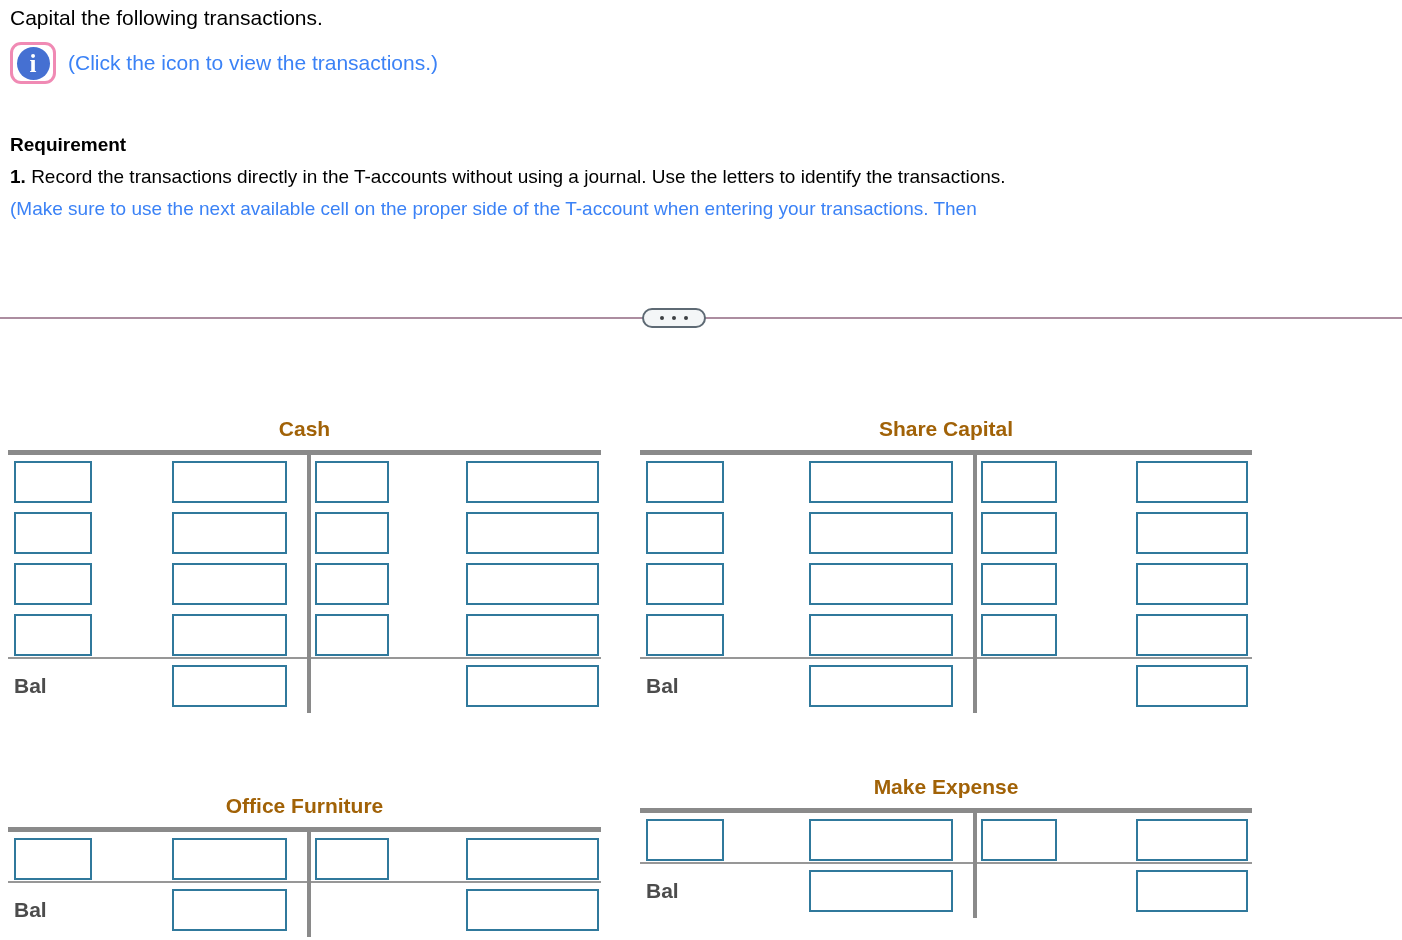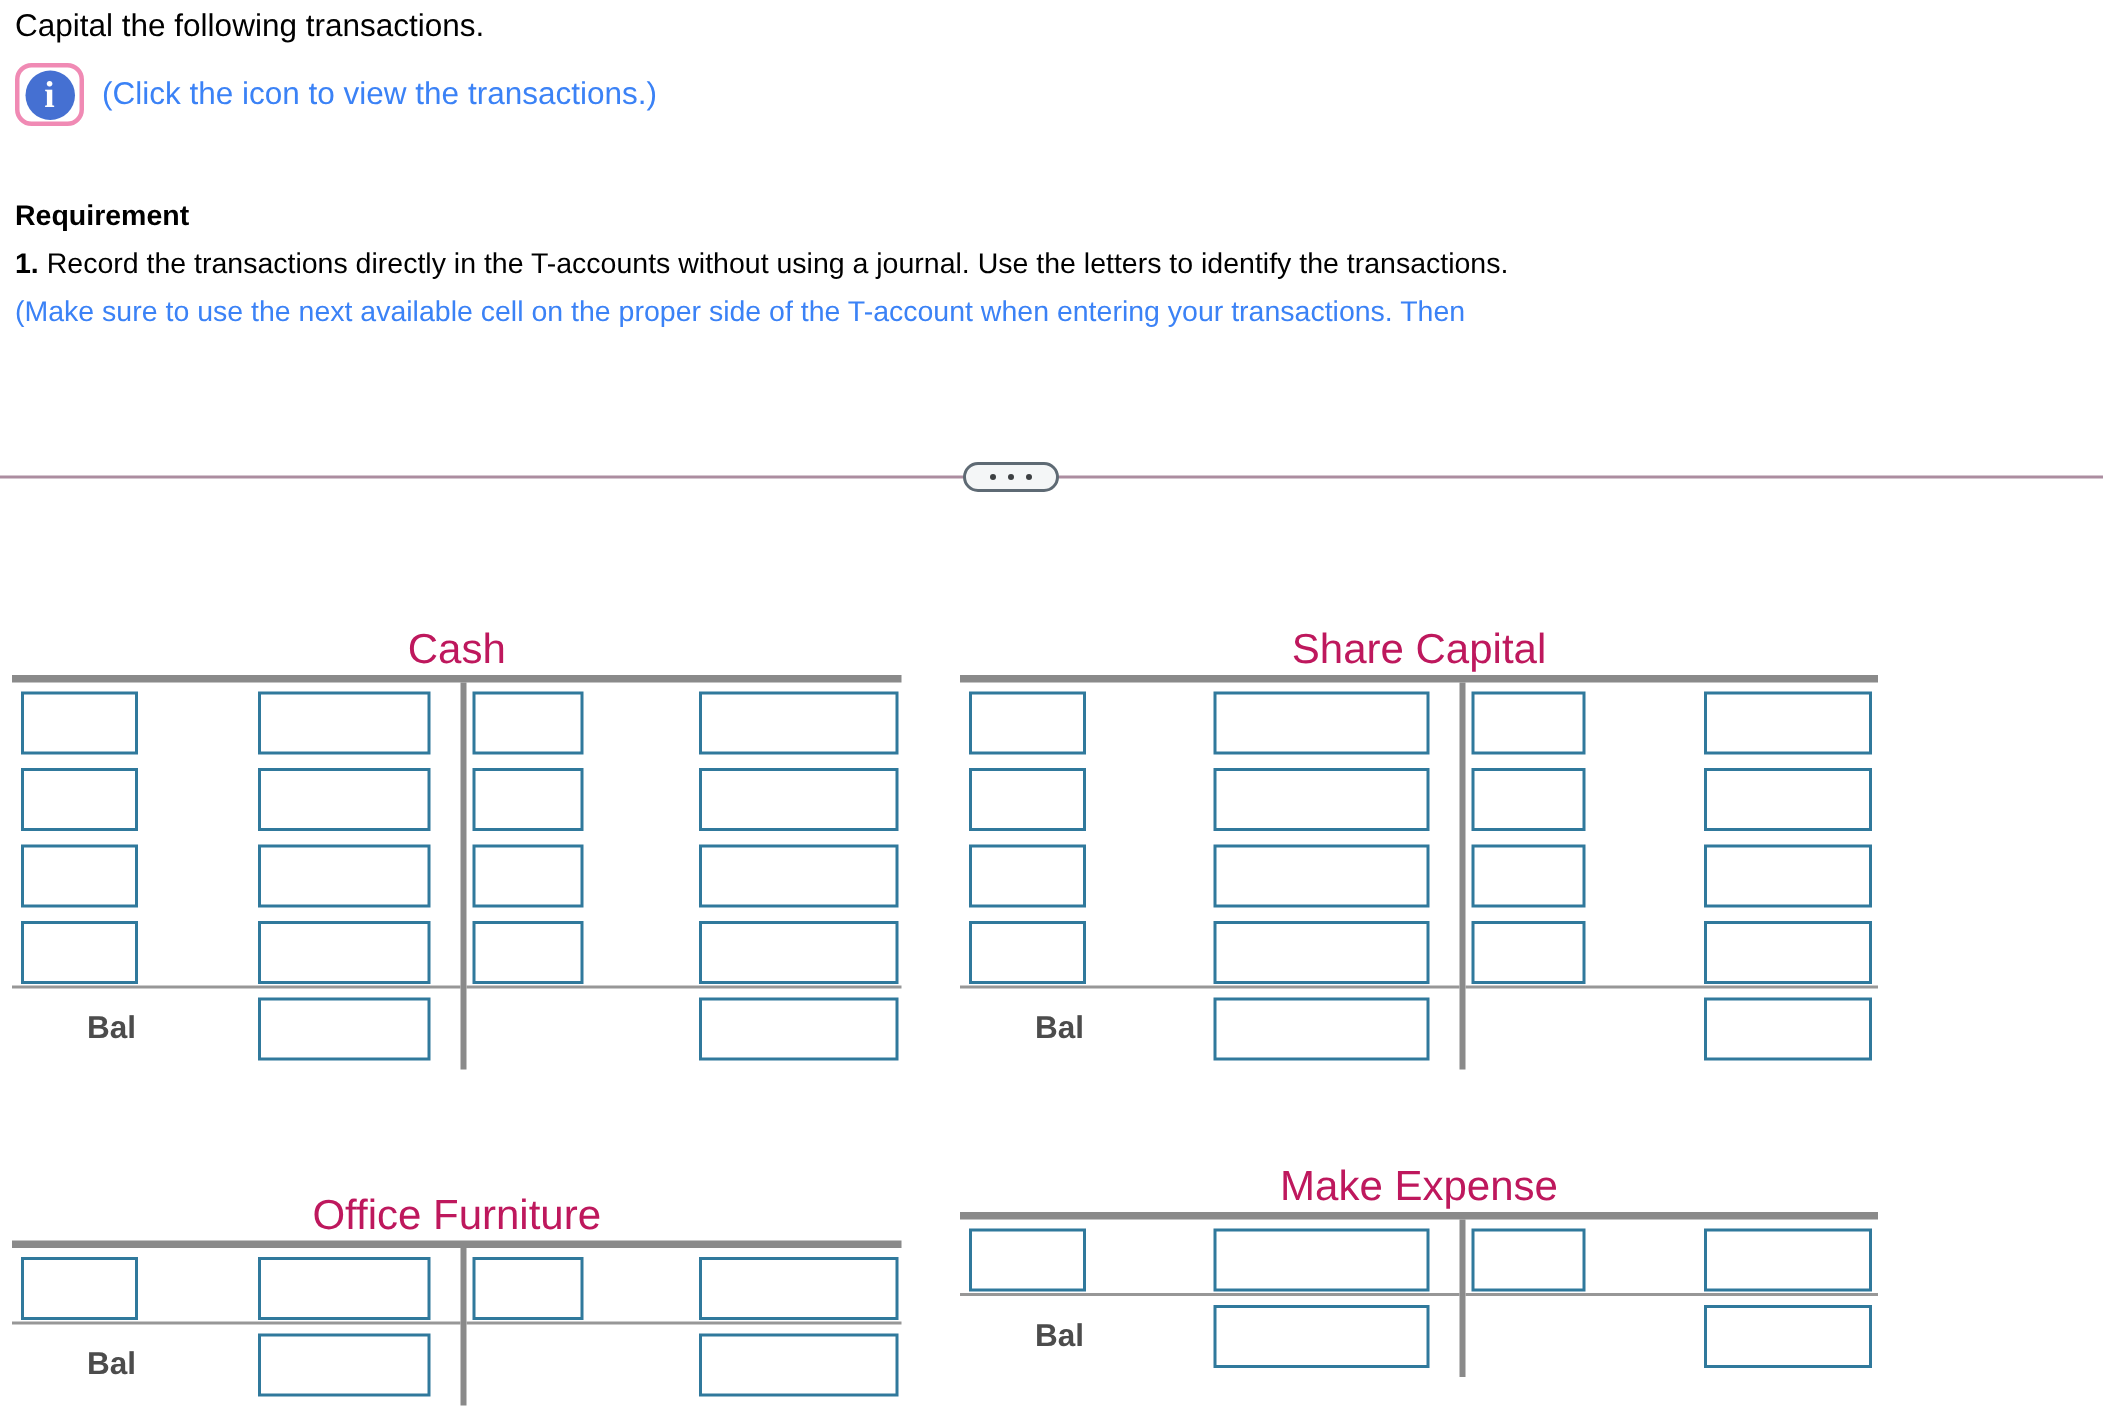--- a/index.html
+++ b/index.html
@@ -38,34 +38,34 @@
 
   
   .t-account { position:absolute; }
   .acc-cash   { left:8px;   top:413px; width:593px; }
   .acc-share  { left:640px; top:413px; width:612px; }
   .acc-office { left:8px;   top:790px; width:593px; }
   .acc-rent   { left:640px; top:771px; width:612px; }
 
   .t-title {
     height:37px; box-sizing:border-box; padding-top:4px; text-align:center;
-    font-size:28px; font-weight:normal; color:#be185d;
+    font-size:21px; font-weight:bold; color:#a16207;
   }
   .t-body { display:flex; align-items:stretch; border-top:5px solid #8a8a8a; }
   .t-vline { width:4px; background:#8a8a8a; flex-shrink:0; }
   .t-half { box-sizing:border-box; }
 
   .t-row { display:flex; justify-content:space-between; margin-top:9px; }
   .t-half .t-row:first-child { margin-top:6px; }
   .bal-row {
     margin-top:1px; border-top:2px solid #979797; padding-top:6px; padding-bottom:6px;
     display:flex; justify-content:space-between; align-items:center;
   }
   .bal-right { justify-content:flex-end; }
-  .bal-label { font-size:21px; font-weight:bold; color:#4c4c4c;margin-left:44px; }
+  .bal-label { font-size:21px; font-weight:bold; color:#4c4c4c; }
 
   .cell {
     box-sizing:border-box; height:42px; border:2px solid #30799c; background:#fff;
     font-family:"Liberation Sans", sans-serif; font-size:18px; padding:0 6px; color:#000;
   }
 
   
   .geom-a .t-left  { width:299px; }
   .geom-a .t-right { width:290px; }
   .geom-a .t-left  .t-row, .geom-a .t-left  .bal-row { padding-left:6px; padding-right:20px; }

